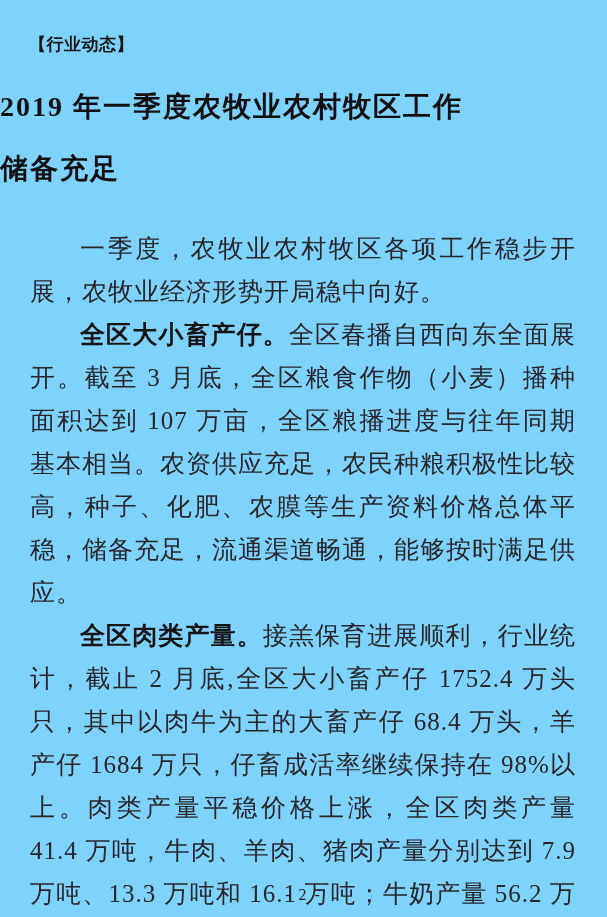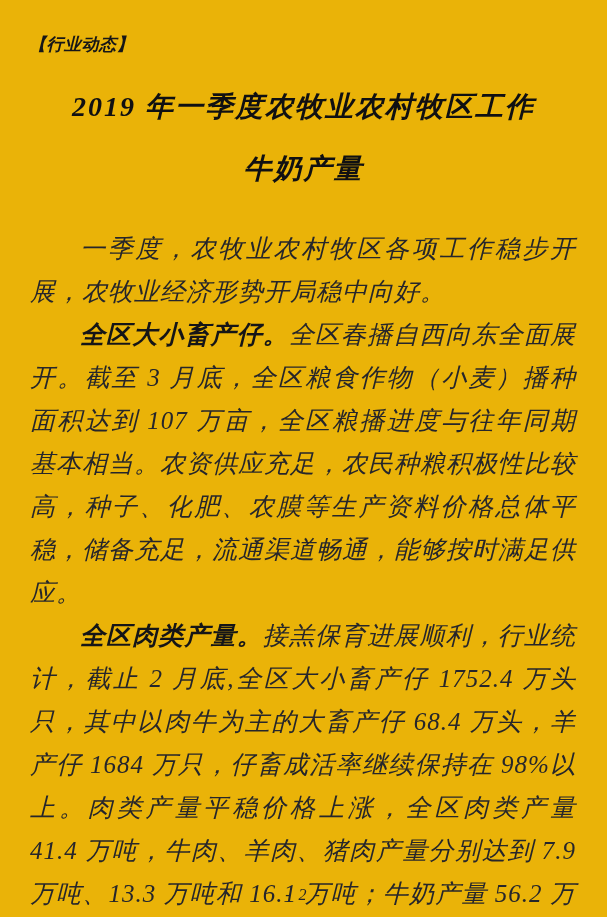--- a/index.html
+++ b/index.html
@@ -4,42 +4,40 @@
 <style>
   html, body {
     margin: 0;
     padding: 0;
     background: #ffffff;
   }
   .page {
     position: relative;
     width: 607px;
     height: 917px;
-    background: #eab308;
+    background: #7dd3fc;
     overflow: hidden;
     font-family: "Liberation Serif", "DejaVu Serif", serif;
     color: #1f2024;
-    font-style: italic;
   }
   .section-tag {
     position: absolute;
     left: 29px;
     top: 33px;
     font-size: 17px;
     font-weight: bold;
     letter-spacing: 0.5px;
     color: #161618;
     font-family: "Liberation Sans", "DejaVu Sans", sans-serif;
   }
   .doc-title {
     position: absolute;
     left: 0;
     right: 0;
     top: 76px;
-    text-align: center;
     font-size: 28px;
     font-weight: bold;
     letter-spacing: 2px;
     color: #101012;
     line-height: 62px;
   }
   .doc-body {
     position: absolute;
     left: 30px;
     right: 31px;
@@ -72,21 +70,21 @@
 </style>
 </head>
 <body>
 
 <div class="page">
 
   <div class="section-tag">【行业动态】</div>
 
   <div class="doc-title">
     <div>2019 年一季度农牧业农村牧区工作</div>
-    <div>牛奶产量</div>
+    <div>储备充足</div>
   </div>
 
   <div class="doc-body">
     <p><span class="lead"></span><span>一季度，农牧业农村牧区各项工作稳步开展，农牧业经济形势开局稳中向好。</span></p>
     <p><span class="lead">全区大小畜产仔。</span><span>全区春播自西向东全面展开。截至 3 月底，全区粮食作物（小麦）播种面积达到 107 万亩，全区粮播进度与往年同期基本相当。农资供应充足，农民种粮积极性比较高，种子、化肥、农膜等生产资料价格总体平稳，储备充足，流通渠道畅通，能够按时满足供应。</span></p>
     <p><span class="lead">全区肉类产量。</span><span>接羔保育进展顺利，行业统计，截止 2 月底,全区大小畜产仔 1752.4 万头只，其中以肉牛为主的大畜产仔 68.4 万头，羊产仔 1684 万只，仔畜成活率继续保持在 98%以上。肉类产量平稳价格上涨，全区肉类产量 41.4 万吨，牛肉、羊肉、猪肉产量分别达到 7.9 万吨、13.3 万吨和 16.1 万吨；牛奶产量 56.2 万吨。牛肉和羊肉平均价格分别同比上涨 7.83%和 11.25%,处于历史较好时期，市场需求较旺，养殖户生产积极性较高。</span></p>
   </div>
 
   <div class="page-footer">- 2 -</div>
 

